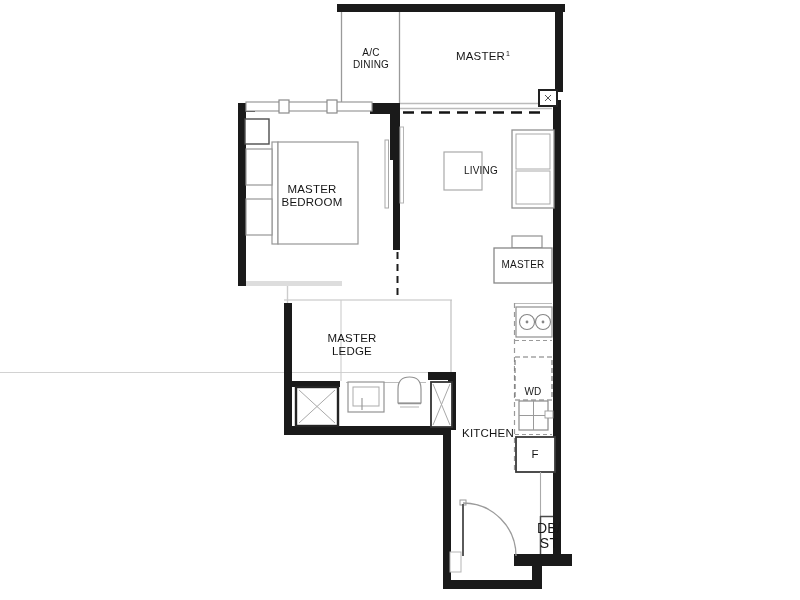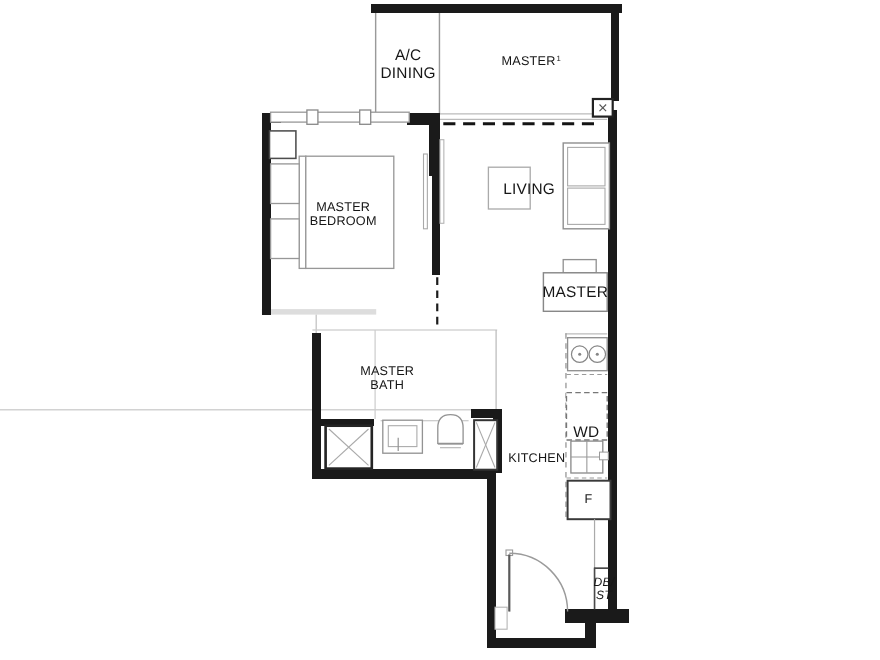--- a/index.html
+++ b/index.html
@@ -8,22 +8,22 @@
     font-family:"Liberation Sans",sans-serif;color:#111;
   }
   .plan svg{position:absolute;left:0;top:0;}
   .lbl{
     position:absolute;transform:translate(-50%,-50%);
     text-align:center;line-height:1.15;white-space:nowrap;color:#161616;
     letter-spacing:.2px;
   }
   .lbl span{display:block;}
   .f11{font-size:11.5px;}
-  .f10{font-size:14px;}
-  .f8{font-size:11px;line-height:1.05;font-style:italic;}
+  .f10{font-size:10px;}
+  .f8{font-size:14px;line-height:1.05;}
   sup.bsup{font-size:7px;vertical-align:4px;margin-left:1px;}
 </style>
 </head>
 <body>
 
 <div class="plan">
 
   <svg width="800" height="600" viewBox="0 0 800 600">
 
     <g>
@@ -166,24 +166,24 @@
   <div class="lbl f10" style="left:463px;top:171px;padding-left:36px;">
     <span>LIVING</span>
   </div>
 
   <div class="lbl f10" style="left:523px;top:265px;">
     <span>MASTER</span>
   </div>
 
   <div class="lbl f11" style="left:352px;top:345px;">
     <span>MASTER</span>
-    <span>BATH</span>
+    <span>LEDGE</span>
   </div>
 
-  <div class="lbl f11" style="left:488px;top:418px;">
+  <div class="lbl f11" style="left:488px;top:434px;">
     <span>KITCHEN</span>
   </div>
 
   <div class="lbl f10" style="left:533px;top:379px;margin-top:13px;">
     <span>WD</span>
   </div>
 
   <div class="lbl f11" style="left:535px;top:455px;">
     <span>F</span>
   </div>

